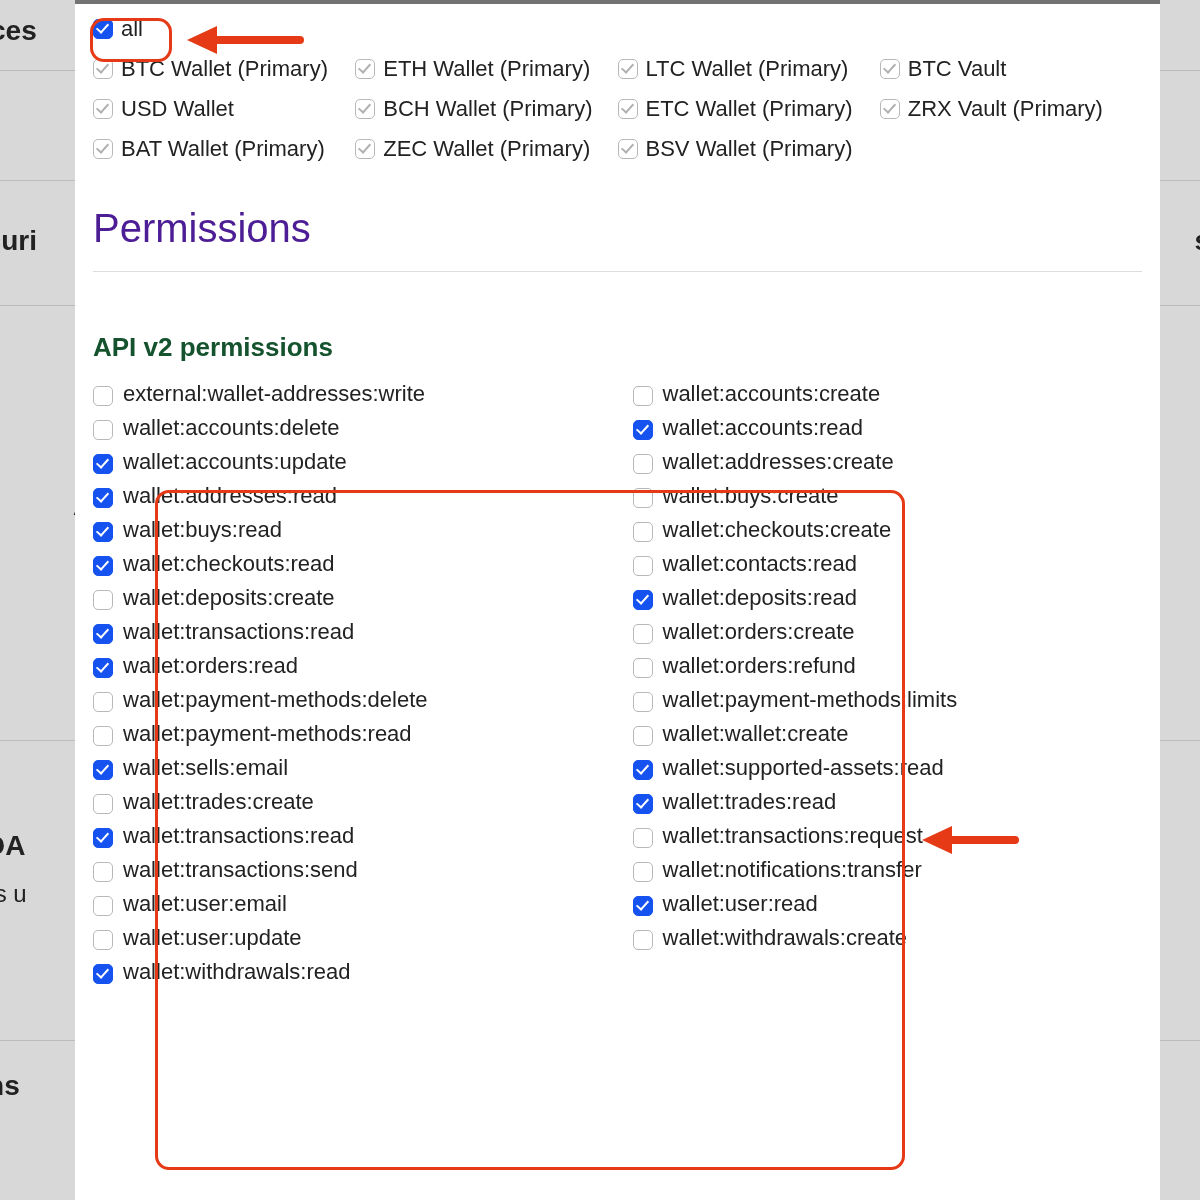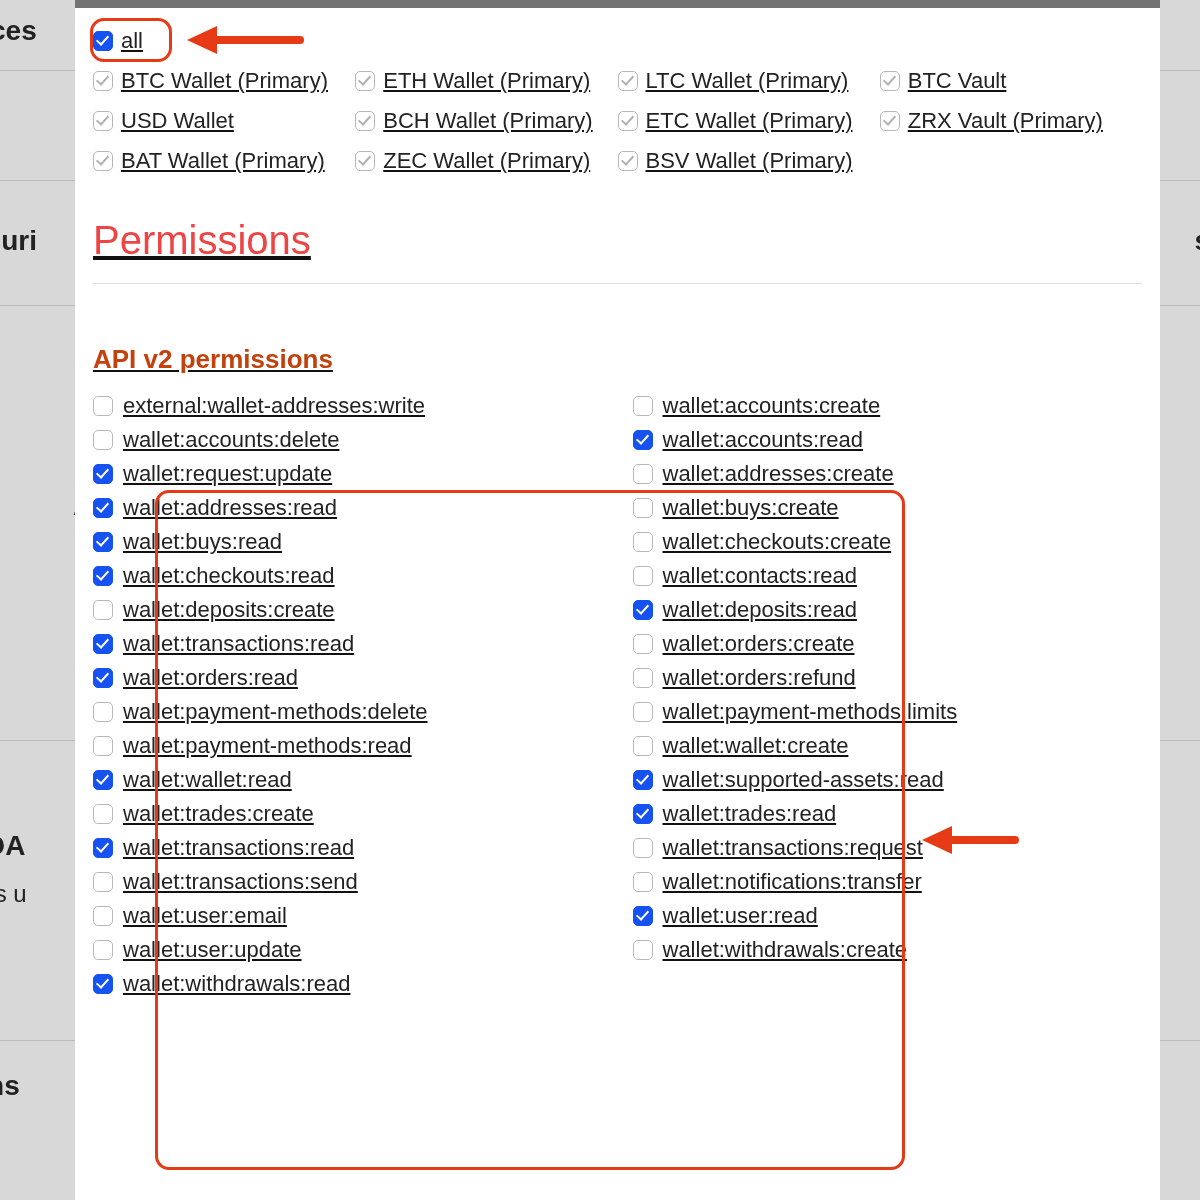--- a/index.html
+++ b/index.html
@@ -31,23 +31,22 @@
     height: 1px;
     background: #bbb;
   }
   .modal {
     position: absolute;
     top: 0;
     left: 75px;
     right: 40px;
     bottom: 0;
     background: #fff;
-    border-top: 8px solid #737373;
-    padding: 16px 18px 0 18px;
-    text-decoration: underline;
+    border-top: 4px solid #737373;
+    padding: 8px 18px 0 18px;
   }
   .wallets {
     display: grid;
     grid-template-columns: repeat(4, 1fr);
     column-gap: 0px;
     row-gap: 6px;
     font-size: 22px;
     color: #222;
     margin-bottom: 40px;
   }
@@ -92,45 +91,45 @@
     border-width: 0 2.5px 2.5px 0;
     transform: rotate(42deg);
   }
   .all-item {
     grid-column: 1 / -1;
     position: relative;
   }
   .h-perm {
     font-size: 40px;
     font-weight: 400;
-    color: #ef4444;
+    color: #4c1d95;
     margin: 30px 0 20px 0;
   }
   .divider {
     border: none;
     border-top: 1px solid #ddd;
     margin-bottom: 60px;
   }
   .api-header {
-    color: #c2410c;
+    color: #14532d;
     font-size: 26px;
     font-weight: 700;
     margin-bottom: 18px;
   }
   .perm-grid {
     display: grid;
     grid-template-columns: 1fr 1fr;
     column-gap: 30px;
     row-gap: 8px;
     font-size: 22px;
     color: #222;
   }
   .perm-item {
     display: flex;
-    align-items: flex-start;
+    align-items: center;
     gap: 10px;
   }
   .highlight-box {
     position: absolute;
     border: 3px solid #e63a16;
     border-radius: 14px;
     pointer-events: none;
   }
   .hl1 {
     top: 18px;
@@ -239,21 +238,21 @@
       <div class="perm-item">
         <span class="cb"></span>
         <span>wallet:accounts:delete</span>
       </div>
       <div class="perm-item">
         <span class="cb blue-checked"></span>
         <span>wallet:accounts:read</span>
       </div>
       <div class="perm-item">
         <span class="cb blue-checked"></span>
-        <span>wallet:request:update</span>
+        <span>wallet:accounts:update</span>
       </div>
       <div class="perm-item">
         <span class="cb"></span>
         <span>wallet:addresses:create</span>
       </div>
       <div class="perm-item">
         <span class="cb blue-checked"></span>
         <span>wallet:addresses:read</span>
       </div>
       <div class="perm-item">
@@ -311,21 +310,21 @@
       <div class="perm-item">
         <span class="cb"></span>
         <span>wallet:payment-methods:read</span>
       </div>
       <div class="perm-item">
         <span class="cb"></span>
         <span>wallet:wallet:create</span>
       </div>
       <div class="perm-item">
         <span class="cb blue-checked"></span>
-        <span>wallet:wallet:read</span>
+        <span>wallet:sells:email</span>
       </div>
       <div class="perm-item">
         <span class="cb blue-checked"></span>
         <span>wallet:supported-assets:read</span>
       </div>
       <div class="perm-item">
         <span class="cb"></span>
         <span>wallet:trades:create</span>
       </div>
       <div class="perm-item">

